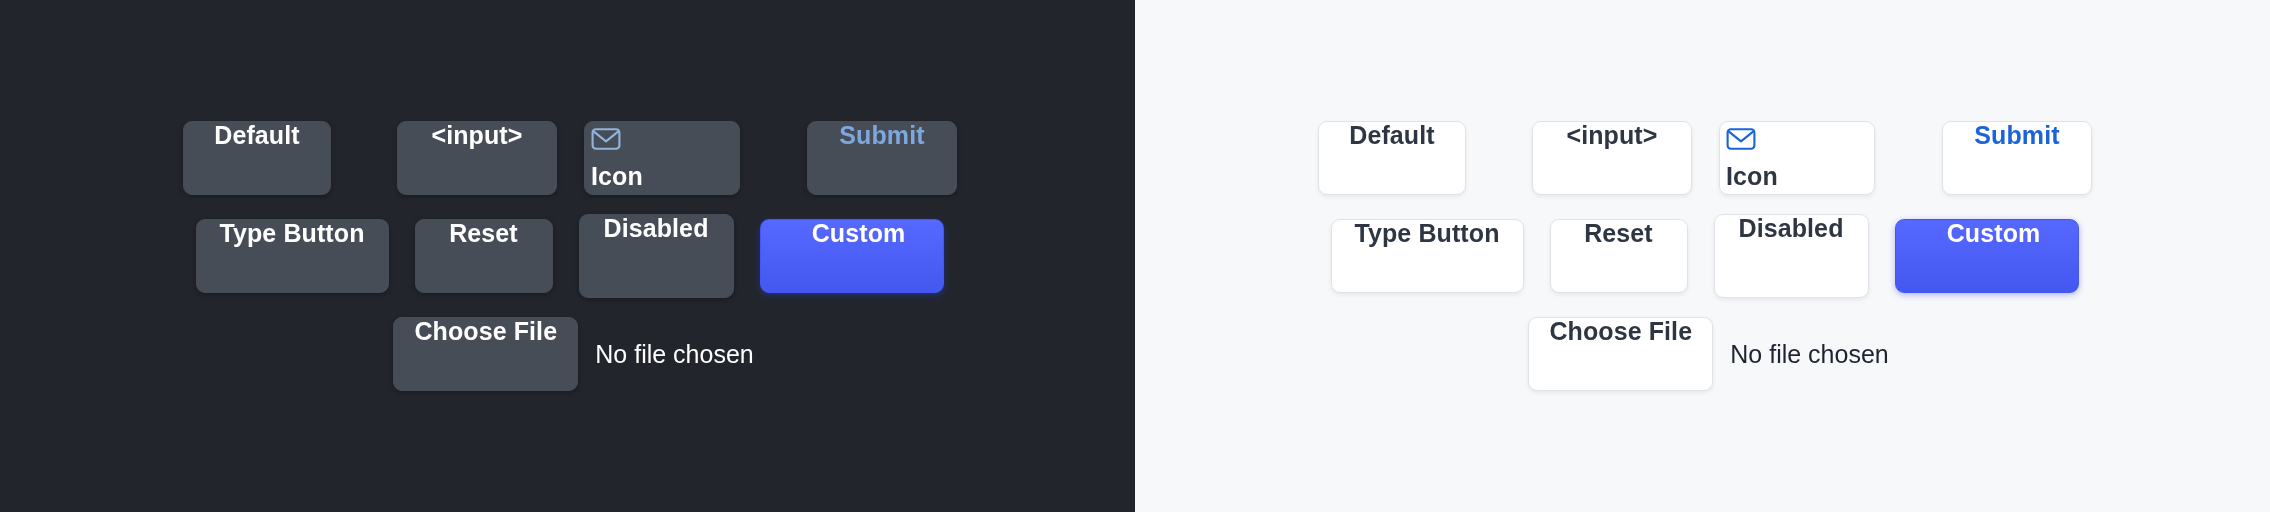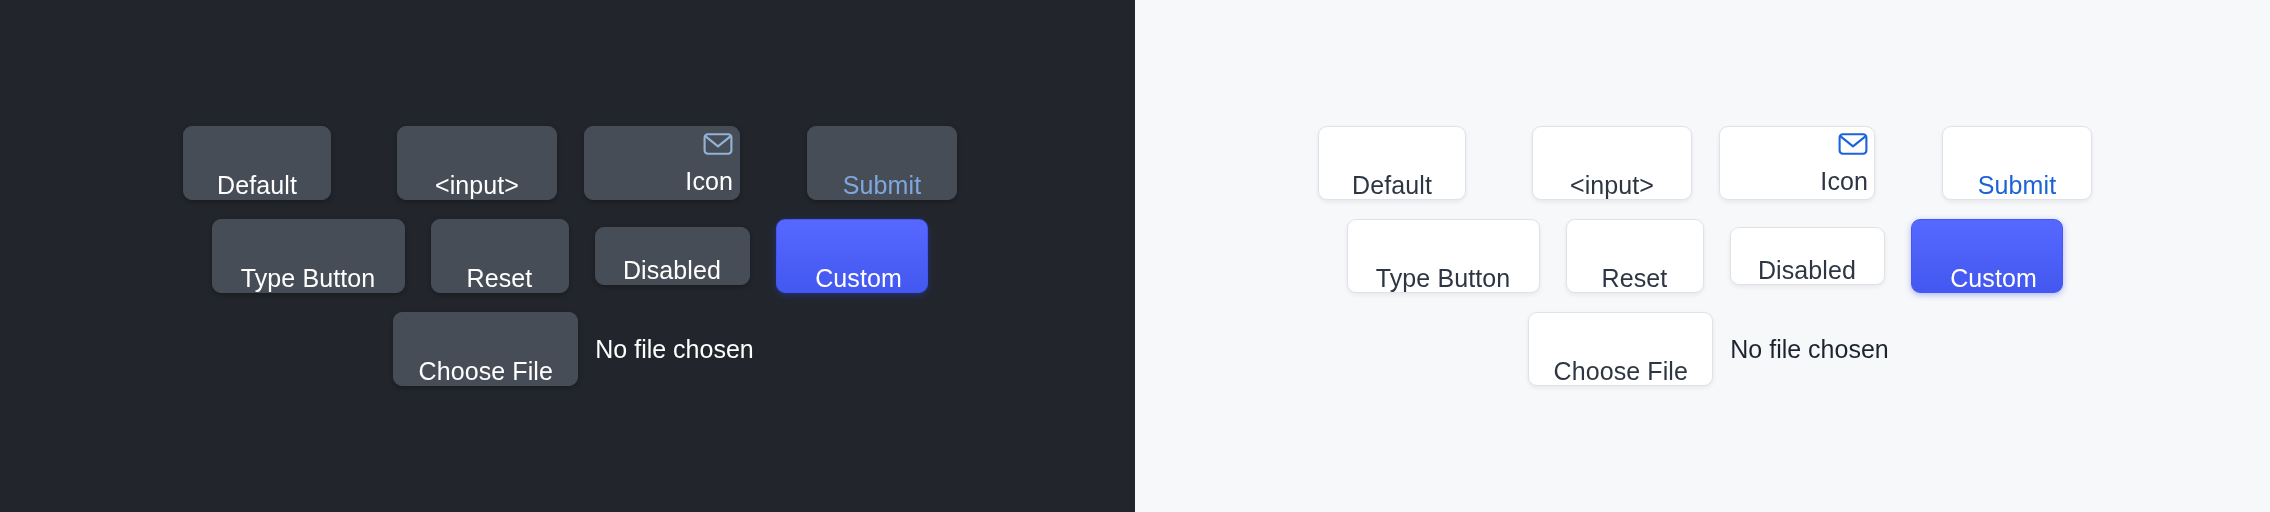--- a/index.html
+++ b/index.html
@@ -49,27 +49,27 @@
     justify-content: center;
     gap: 0px;
   }
   .row-1 { gap: 27px; margin-left: 5px; }
   .row-2 { gap: 26px; margin-left: 4px; }
   .row-3 { gap: 0px; margin-left: 12px; }
 
   
   .btn {
     display: inline-flex;
-    align-items: flex-end;
+    align-items: flex-start;
     justify-content: center;
     gap: 13px;
     box-sizing: border-box;
     border-radius: 9px;
     font-size: 25px;
-    font-weight: normal;
+    font-weight: bold;
     letter-spacing: .1px;
     white-space: nowrap;
     line-height: 1;
     cursor: pointer;
     border: 1px solid transparent;
     user-select: none;
   }
 
   
   .panel-dark .btn {
@@ -105,22 +105,22 @@
   .panel-light .file-label { color: #1d2430; }
   .panel-light .env-icon   { color: #1a63d8; }
 
   
   .btn.sz-default   { width: 148px; height: 74px; }
   .btn.sz-input     { width: 160px; height: 74px; margin-left: 39px; }
   .btn.sz-icon      { width: 156px; height: 74px; flex-direction: column; }
   .btn.sz-submit    { width: 150px; height: 74px; margin-left: 40px; }
   .btn.sz-type      { width: 193px; height: 74px; }
   .btn.sz-reset     { width: 138px; height: 74px; }
-  .btn.sz-disabled  { width: 155px; height: 58px; }
-  .btn.sz-custom    { width: 152px; height: 74px; padding-left: 20px; }
+  .btn.sz-disabled  { width: 155px; height: 84px; }
+  .btn.sz-custom    { width: 184px; height: 74px; padding-left: 20px; }
   .btn.sz-file      { width: 185px; height: 74px; }
 
   .env-icon { display: inline-flex; align-items: center; }
   .env-icon svg { display: block; }
 
   .file-row {
     display: flex;
     align-items: center;
     gap: 17px;
   }

